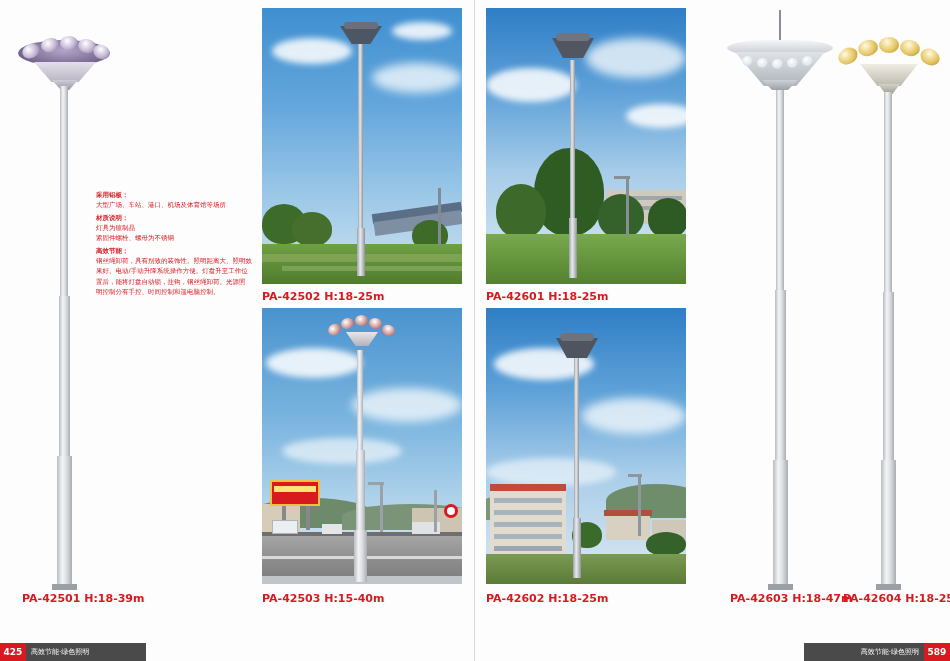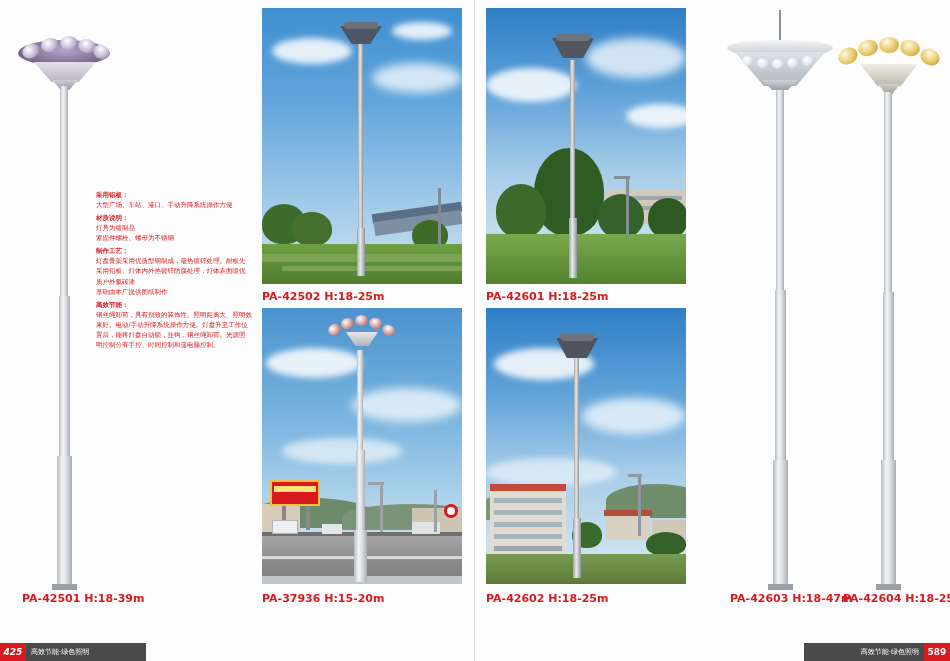--- a/index.html
+++ b/index.html
@@ -112,33 +112,26 @@
     <div class="pole" style="left:60px; top:86px; width:8px; height:210px;"></div>
     <div class="pole" style="left:59px; top:296px; width:11px; height:160px;"></div>
     <div class="pole" style="left:57px; top:456px; width:15px; height:130px;"></div>
     <div style="position:absolute; left:52px; top:584px; width:25px; height:6px; background:#9aa0a5;"></div>
   </div>
   <div class="caption" style="left:22px; top:592px;">PA-42501 H:18-39m</div>
 
   <div class="specblock">
     <span class="grp">
       <span class="h">采用铝板：</span>
-      <span class="l">大型广场、车站、港口、手动升降系统操作方便</span>
+      <span class="l">大型广场、车站、港口、机场及体育馆等场所</span>
     </span>
     <span class="grp">
       <span class="h">材质说明：</span>
       <span class="l">灯具为镀制品</span>
       <span class="l">紧固件螺栓、螺母为不锈钢</span>
-    </span>
-    <span class="grp">
-      <span class="h">制作工艺：</span>
-      <span class="l">灯盘骨架采用优质型钢制成，最热镀锌处理。耐板先</span>
-      <span class="l">采用铝板、灯体内外热镀锌防腐处理，灯体表面喷优</span>
-      <span class="l">质户外氟碳漆</span>
-      <span class="l">基础由本厂提供图纸制作</span>
     </span>
     <span class="grp">
       <span class="h">高效节能：</span>
       <span class="l">钢丝绳卸荷，具有别致的装饰性。照明距离大、照明效</span>
       <span class="l">果好。电动/手动升降系统操作方便。灯盘升至工作位</span>
       <span class="l">置后，能将灯盘自动锁，挂钩，钢丝绳卸荷。光源照</span>
       <span class="l">明控制分有手控、时间控制和遥电脑控制。</span>
     </span>
   </div>
 
@@ -237,21 +230,21 @@
       <div style="position:absolute; left:15px; top:6px; width:13px; height:11px; background:radial-gradient(circle at 40% 35%,#fff,#c98f8f 60%,#8e4b4b); border-radius:50%; transform:rotate(-15deg);"></div>
       <div style="position:absolute; left:29px; top:3px; width:13px; height:11px; background:radial-gradient(circle at 40% 35%,#fff,#c98f8f 60%,#8e4b4b); border-radius:50%;"></div>
       <div style="position:absolute; left:43px; top:6px; width:13px; height:11px; background:radial-gradient(circle at 40% 35%,#fff,#c98f8f 60%,#8e4b4b); border-radius:50%; transform:rotate(15deg);"></div>
       <div style="position:absolute; left:56px; top:13px; width:13px; height:11px; background:radial-gradient(circle at 40% 35%,#fff,#c98f8f 60%,#8e4b4b); border-radius:50%; transform:rotate(30deg);"></div>
       <div style="position:absolute; left:20px; top:20px; width:32px; height:14px; background:linear-gradient(180deg,#e8e6ea 0%,#b5b1bb 100%); clip-path:polygon(0 0,100% 0,70% 100%,30% 100%);"></div>
     </div>
     <div class="pole" style="left:357px; top:350px; width:6px; height:100px;"></div>
     <div class="pole" style="left:356px; top:450px; width:9px; height:80px;"></div>
     <div class="pole" style="left:354px; top:530px; width:13px; height:52px;"></div>
   </div>
-  <div class="caption" style="left:262px; top:592px;">PA-37936 H:15-20m</div>
+  <div class="caption" style="left:262px; top:592px;">PA-42503 H:15-40m</div>
 
   <div class="photo" style="left:486px; top:308px; width:200px; height:276px;">
     <div class="sky-b"></div>
     <div class="cloud" style="left:8px; top:40px; width:100px; height:32px;"></div>
     <div class="cloud2" style="left:96px; top:90px; width:104px; height:36px;"></div>
     <div class="cloud" style="left:0px; top:150px; width:130px; height:28px; opacity:.55;"></div>
 
     <div class="hill" style="left:120px; top:176px; width:100px; height:34px; background:#6f8c6b;"></div>
     <div class="hill" style="left:-10px; top:186px; width:90px; height:26px; background:#7c9676;"></div>
 
@@ -313,19 +306,19 @@
       <div style="position:absolute; left:24px; top:44px; width:58px; height:22px; background:linear-gradient(180deg,#efece4 0%, #bdb9ad 100%); clip-path:polygon(0 0,100% 0,70% 100%,30% 100%);"></div>
       <div style="position:absolute; left:42px; top:64px; width:22px; height:10px; background:linear-gradient(180deg,#d4d1c9 0%, #a09d94 100%); clip-path:polygon(0 0,100% 0,66% 100%,34% 100%);"></div>
     </div>
     <div class="pole" style="left:884px; top:92px; width:8px; height:200px;"></div>
     <div class="pole" style="left:883px; top:292px; width:11px; height:168px;"></div>
     <div class="pole" style="left:881px; top:460px; width:15px; height:126px;"></div>
     <div style="position:absolute; left:876px; top:584px; width:25px; height:6px; background:#9aa0a5;"></div>
   </div>
   <div class="caption" style="left:843px; top:592px;">PA-42604 H:18-25m</div>
 
-  <div class="pgnum" style="left:0;font-style:italic;">425</div>
+  <div class="pgnum" style="left:0;">425</div>
   <div class="footer-text" style="left:26px; width:120px;">高效节能·绿色照明</div>
 
   <div class="footer-text" style="right:26px; width:120px; justify-content:flex-end;">高效节能·绿色照明</div>
   <div class="pgnum" style="right:0;">589</div>
 
 </div>
 
 </body></html>

